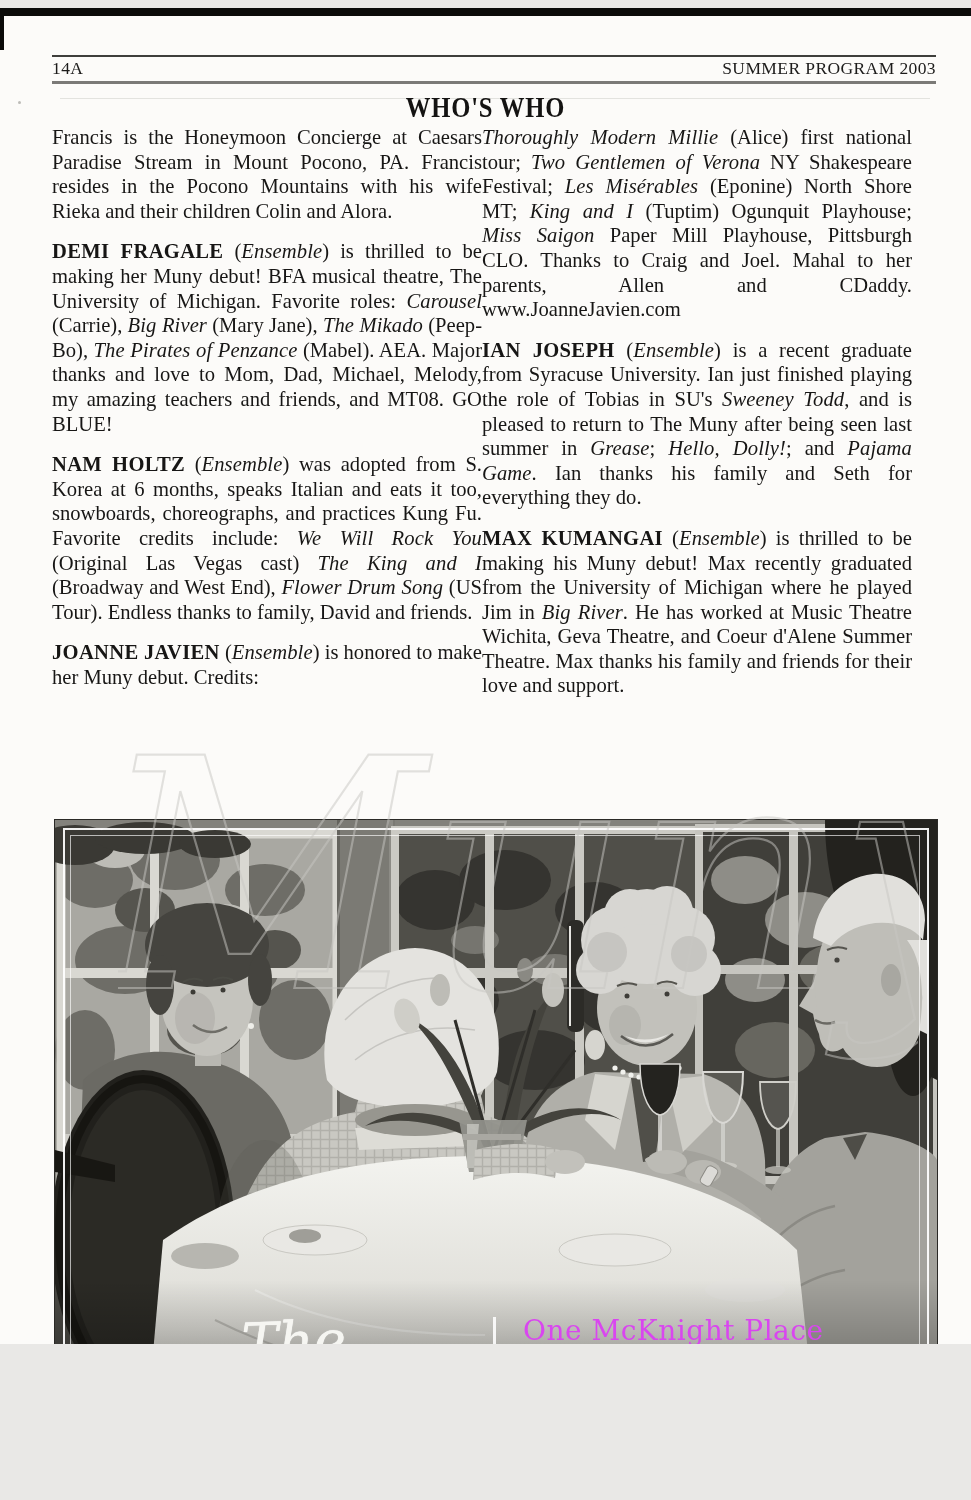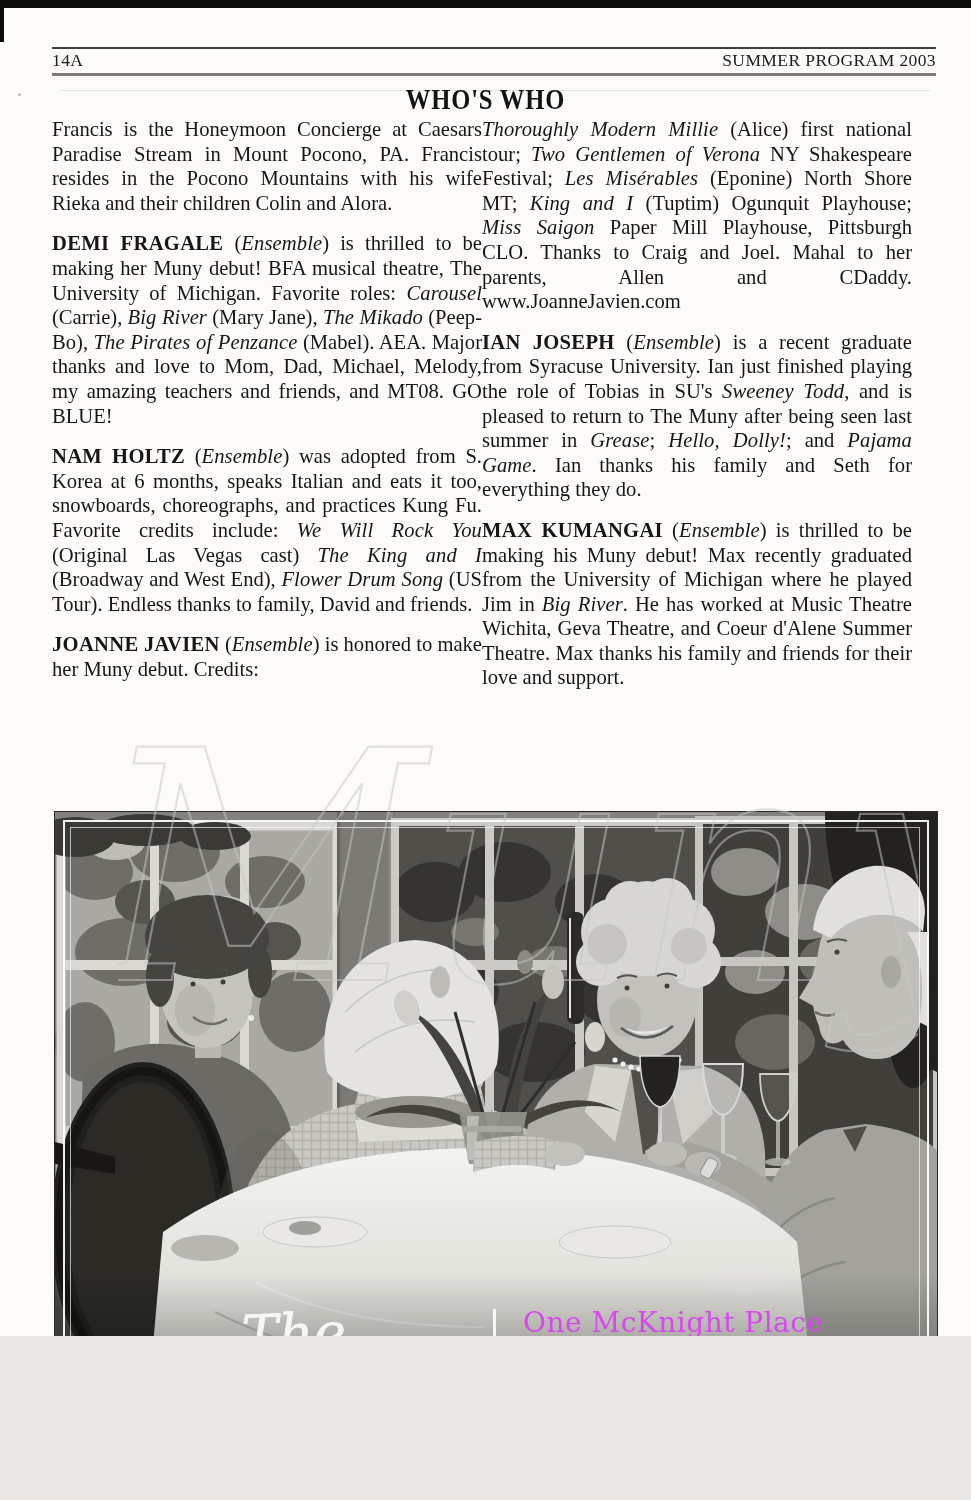--- a/index.html
+++ b/index.html
@@ -1,16 +1,16 @@
 <!DOCTYPE html>
 <html><head>
 <meta charset="utf-8">
 <style>
   html,body{margin:0;padding:0;background:#e9e8e6;}
-  .page{position:relative;width:971px;height:1336px;margin:0 auto;background:#fcfbf9;
+  .page{position:relative;width:971px;height:1336px;margin:8px auto;background:#fcfbf9;
         overflow:hidden;font-family:"Liberation Serif",serif;color:#171615;}
   .abs{position:absolute;}
   .bar{background:#0b0b09;}
   .rule-top{background:#3f3f3c;}
   .rule-bot{background:#7b7a77;}
   .rule-faint{background:#d9d8d4;opacity:.7;}
   .scandot{background:#bdbcb8;border-radius:50%;}
   .header-row{left:52px;top:50px;width:884px;display:flex;justify-content:space-between;
               font-size:17.5px;letter-spacing:.4px;color:#1c1b1a;}
   .page-title{left:0;top:82px;width:971px;text-align:center;font-weight:bold;font-size:30px;

